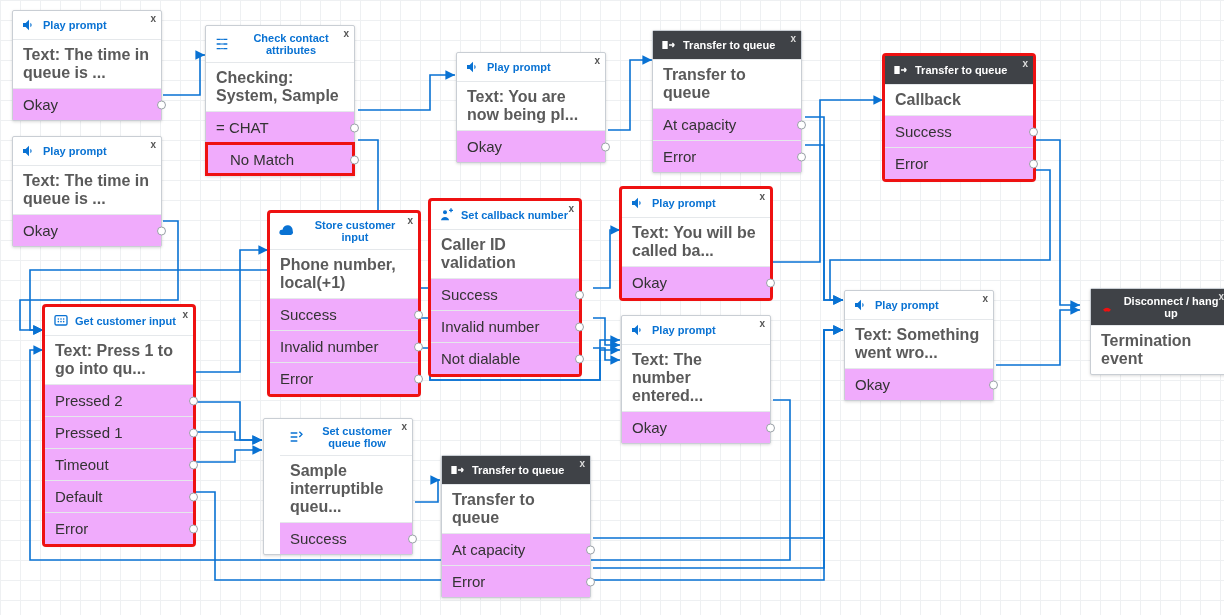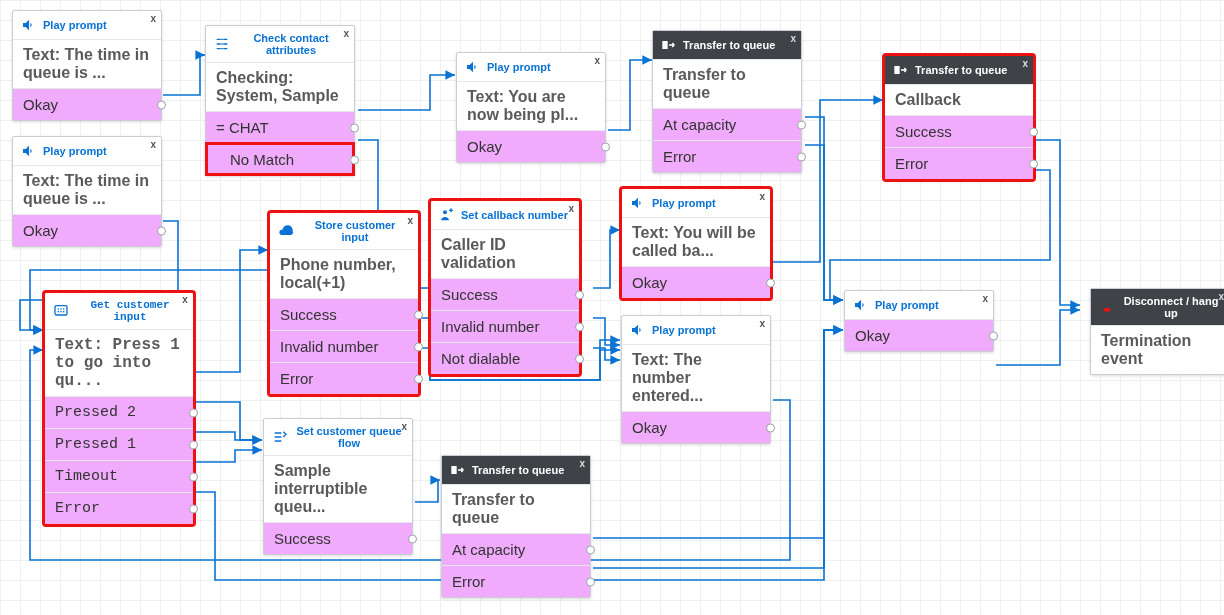--- a/index.html
+++ b/index.html
@@ -243,40 +243,41 @@
         </svg>
       </span>
     <span>Transfer to queue</span>
     <span class="close">x</span>
   </div>
   <div class="subtitle">Callback</div>
   <div class="row"><span>Success</span><span class="port"></span></div>
   <div class="row"><span>Error</span><span class="port"></span></div>
 </div>
 
-<div class="node highlight" style="left:44px; top:292px;font-family:Liberation Mono, monospace;">
+<div class="node highlight" style="left:44px; top:306px;">
   <div class="title">
     <span class="icon">
         <svg viewBox="0 0 24 24">
           <rect x="3" y="4" width="18" height="14" rx="2" fill="none" stroke="#0972d3" stroke-width="2"></rect>
           <circle cx="8" cy="9" r="1.2" fill="#0972d3"></circle>
           <circle cx="12" cy="9" r="1.2" fill="#0972d3"></circle>
           <circle cx="16" cy="9" r="1.2" fill="#0972d3"></circle>
           <circle cx="8" cy="13" r="1.2" fill="#0972d3"></circle>
           <circle cx="12" cy="13" r="1.2" fill="#0972d3"></circle>
           <circle cx="16" cy="13" r="1.2" fill="#0972d3"></circle>
         </svg>
       </span>
     <span>Get customer input</span>
     <span class="close">x</span>
   </div>
   <div class="subtitle">Text: Press 1 to go into qu...</div>
   <div class="row"><span>Pressed 2</span><span class="port"></span></div>
   <div class="row"><span>Pressed 1</span><span class="port"></span></div>
   <div class="row"><span>Timeout</span><span class="port"></span></div>
+  <div class="row"><span>Default</span><span class="port"></span></div>
   <div class="row"><span>Error</span><span class="port"></span></div>
 </div>
 
 <div class="node highlight" style="left:269px; top:201px;margin-top:11px;">
   <div class="title">
     <span class="icon">
         <svg viewBox="0 0 24 24">
           <path fill="#0972d3" d="M19 18H6a4 4 0 1 1 .8-7.93A6 6 0 0 1 22 12a4 4 0 0 1-3 6z"></path>
         </svg>
       </span>
@@ -338,24 +339,25 @@
 <div class="node" style="left:844px; top:290px;">
   <div class="title">
     <span class="icon">
         <svg viewBox="0 0 24 24">
           <path fill="#0972d3" d="M3 9v6h4l5 5V4L7 9H3zm13 3a4 4 0 0 0-2-3.5v7A4 4 0 0 0 16 12z"></path>
         </svg>
       </span>
     <span>Play prompt</span>
     <span class="close">x</span>
   </div>
-  <div class="row"><span>Okay</span><span class="port"></span></div>
-</div>
-
-<div class="node" style="left:263px; top:418px;">
+  <div class="subtitle">Text: Something went wro...</div>
+  <div class="row"><span>Okay</span><span class="port"></span></div>
+</div>
+
+<div class="node" style="left:263px; top:418px;padding-left:16px;">
   <div class="title">
     <span class="icon">
         <svg viewBox="0 0 24 24">
           <path d="M4 6h10m-10 6h10m-10 6h10" stroke="#0972d3" stroke-width="2"></path>
           <path d="M17 4l4 4-4 4" stroke="#0972d3" stroke-width="2" fill="none"></path>
         </svg>
       </span>
     <span>Set customer queue flow</span>
     <span class="close">x</span>
   </div>

